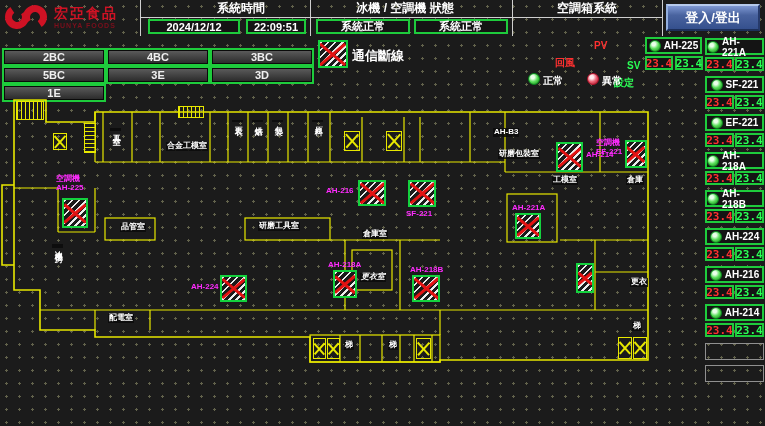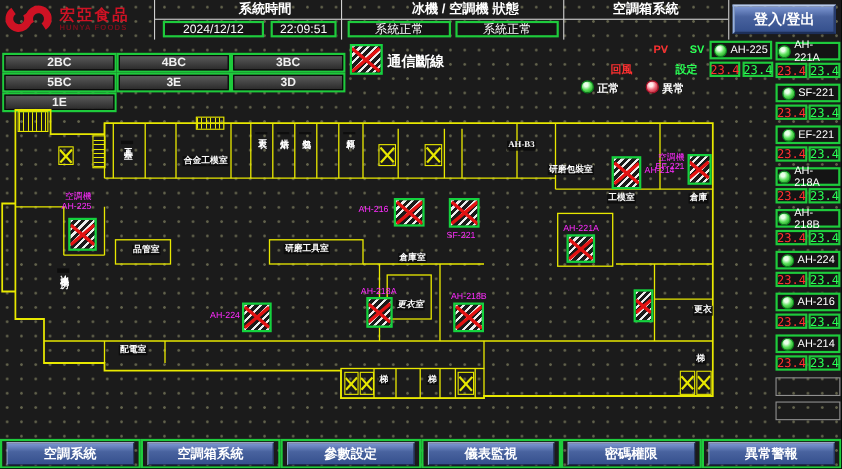--- a/index.html
+++ b/index.html
@@ -10,21 +10,21 @@
     background-size:13px 13px;
     font-family:"Liberation Sans","DejaVu Sans",sans-serif;color:#fff;
   }
   .abs{position:absolute;}
   .vline{position:absolute;top:0;width:1px;height:36px;background:#cfcfcf;}
   .hline{position:absolute;height:1px;background:#cfcfcf;}
   
   .hdr-label{position:absolute;top:1px;height:15px;font-size:12px;font-weight:bold;color:#fff;
     display:flex;align-items:center;justify-content:center;}
   .gbox{position:absolute;border:2px solid #1ecb3c;background:#141414;
-    display:flex;align-items:center;justify-content:center;font-size:11px;font-weight:normal;color:#fff;box-sizing:border-box;}
+    display:flex;align-items:center;justify-content:center;font-size:11px;font-weight:bold;color:#fff;box-sizing:border-box;}
   .blue-btn{position:absolute;box-sizing:border-box;color:#fff;font-weight:bold;font-size:13px;
     background:linear-gradient(#7d97d2 0%,#49639f 40%,#35508d 100%);
     border-top:2px solid #b5c9ec;border-left:2px solid #93aede;border-right:2px solid #263a6b;border-bottom:2px solid #1d2f59;
     display:flex;align-items:center;justify-content:center;cursor:pointer;}
   .logo-wrap{position:absolute;left:4px;top:2px;display:flex;align-items:center;gap:4px;}
   .logo-text1{color:#cf1224;font-size:14px;font-weight:bold;letter-spacing:2px;line-height:1;}
   .logo-text2{color:#7c0f1c;font-size:7px;font-weight:bold;letter-spacing:1px;line-height:1;margin-top:2px;}
   
   .floors{position:absolute;left:2px;top:48px;display:grid;grid-template-columns:repeat(3,104px);grid-template-rows:repeat(3,18px);}
   .fcell{border:2px solid #1ecb3c;box-sizing:border-box;}
@@ -40,34 +40,34 @@
   .unit:after{transform:rotate(-40deg);}
   
   .xbox{position:absolute;box-sizing:border-box;border:1.5px solid #e8e800;overflow:hidden;}
   .xbox:before,.xbox:after{content:"";position:absolute;left:-16%;top:calc(50% - 0.75px);width:132%;height:1.5px;background:#e8e800;}
   .xbox:before{transform:rotate(48deg);}
   .xbox:after{transform:rotate(-48deg);}
   .stair{position:absolute;box-sizing:border-box;border:1px solid #e8e800;}
   .stair.sv{background:repeating-linear-gradient(90deg,#e8e800 0 1px,transparent 1px 4px);}
   .stair.sh{background:repeating-linear-gradient(0deg,#e8e800 0 1px,transparent 1px 4px);}
   
-  .equip-label{position:absolute;color:#ff2bff;font-size:8px;font-weight:normal;line-height:1.15;text-align:right;white-space:nowrap;}
+  .equip-label{position:absolute;color:#ff2bff;font-size:8px;font-weight:bold;line-height:1.15;text-align:left;white-space:nowrap;}
   .room-label{position:absolute;color:#fff;font-size:8px;font-weight:bold;line-height:1.1;background:rgba(10,10,10,.85);padding:0 1px;white-space:nowrap;}
   .room-label.vert{writing-mode:vertical-rl;letter-spacing:1px;}
   
   .lamp{display:inline-block;width:10px;height:10px;border-radius:50%;border:1px solid #0a8a1e;flex:none;}
   .lamp.green{background:radial-gradient(circle at 38% 32%,#eaffea 0 18%,#5ce05c 50%,#178a17 95%);}
   .lamp.red{background:radial-gradient(circle at 38% 32%,#ffecec 0 18%,#ee6678 50%,#a61022 95%);border-color:#b2122a;}
   .dev-name{gap:3px;font-size:10px;}
   .val{font-size:11px;font-family:"DejaVu Sans Mono",monospace;}
   .val.red{color:#ff3030;}
   .val.grn{color:#2aff55;}
   .tinylbl{position:absolute;font-size:10px;font-weight:bold;white-space:nowrap;}
   .tinylbl.red{color:#ff3030;}
-  .tinylbl.grn{color:#2aff55;}
+  .tinylbl.grn{color:#2aff55;margin-top:20px;}
   .tinylbl.wht{color:#fff;}
   .empty-slot{position:absolute;border:1px solid #909090;box-sizing:border-box;}
   
   .bottom{position:absolute;left:0;top:399px;width:765px;height:27px;display:flex;}
   .bcell{flex:1;border:2px solid #1ecb3c;box-sizing:border-box;padding:1px 4px;}
   .bbtn{width:100%;height:100%;box-sizing:border-box;color:#fff;font-weight:bold;font-size:12px;
     background:linear-gradient(#7d97d2 0%,#49639f 40%,#35508d 100%);
     border-top:1px solid #b5c9ec;border-left:1px solid #93aede;border-right:1px solid #263a6b;border-bottom:1px solid #1d2f59;
     display:flex;align-items:center;justify-content:center;cursor:pointer;}
 </style>
@@ -90,21 +90,21 @@
   <div class="vline" style="left:140px"></div>
   <div class="vline" style="left:310px"></div>
   <div class="vline" style="left:512px"></div>
   <div class="vline" style="left:662px"></div>
   <div class="hline" style="left:140px;top:17px;width:522px"></div>
 
   <div class="hdr-label" style="left:156px;width:170px">系統時間</div>
   <div class="gbox" style="left:148px;top:19px;width:92px;height:15px">2024/12/12</div>
   <div class="gbox" style="left:246px;top:19px;width:60px;height:15px">22:09:51</div>
 
-  <div class="hdr-label" style="left:322px;width:202px">冰機 / 空調機 狀態</div>
+  <div class="hdr-label" style="left:304px;width:202px">冰機 / 空調機 狀態</div>
   <div class="gbox" style="left:316px;top:19px;width:94px;height:15px">系統正常</div>
   <div class="gbox" style="left:414px;top:19px;width:94px;height:15px">系統正常</div>
 
   <div class="hdr-label" style="left:512px;width:150px">空調箱系統</div>
 
   <button class="blue-btn" style="left:666px;top:4px;width:94px;height:27px">登入/登出</button>
 
   <div class="floors">
     <div class="fcell">
         <button class="fbtn">2BC</button>
@@ -275,55 +275,35 @@
       <div class="room-label vert" style="position: absolute; left: 232px; top: 28px;">更衣</div>
       <div class="room-label vert" style="position: absolute; left: 252px; top: 28px;">烘焙</div>
       <div class="room-label vert" style="position: absolute; left: 272px; top: 28px;">包裝</div>
       <div class="room-label vert" style="position: absolute; left: 312px; top: 28px;">原料</div>
       <div class="room-label" style="position: absolute; left: 120px; top: 131px;">品管室</div>
       <div class="room-label" style="position: absolute; left: 258px; top: 130px;">研磨工具室</div>
       <div class="room-label" style="position: absolute; left: 362px; top: 138px;">倉庫室</div>
       <div class="room-label" style="position: absolute; left: 360px; top: 181px; font-style: italic;">更衣室</div>
       <div class="room-label vert" style="position: absolute; left: 52px; top: 152px;">冰水機房</div>
       <div class="room-label" style="position: absolute; left: 108px; top: 222px;">配電室</div>
-      <div class="room-label" style="position: absolute; left: 461px; top: 36px; font-family: Liberation Serif, serif;">AH-B3</div>
+      <div class="room-label" style="position: absolute; left: 493px; top: 36px;">AH-B3</div>
       <div class="room-label" style="position: absolute; left: 498px; top: 58px;">研磨包裝室</div>
       <div class="room-label" style="position: absolute; left: 552px; top: 84px;">工模室</div>
       <div class="room-label" style="position: absolute; left: 626px; top: 84px;">倉庫</div>
       <div class="room-label" style="position: absolute; left: 344px; top: 249px;">梯</div>
       <div class="room-label" style="position: absolute; left: 388px; top: 249px;">梯</div>
       <div class="room-label" style="position: absolute; left: 630px; top: 186px;">更衣</div>
       <div class="room-label" style="position: absolute; left: 632px; top: 230px;">梯</div>
       <div class="xbox" style="position: absolute; left: 53px; top: 41px; width: 14px; height: 17px;"></div>
       <div class="xbox" style="position: absolute; left: 344px; top: 39px; width: 16px; height: 20px;"></div>
       <div class="xbox" style="position: absolute; left: 386px; top: 39px; width: 16px; height: 20px;"></div>
       <div class="xbox" style="position: absolute; left: 313px; top: 246px; width: 13px; height: 21px;"></div>
       <div class="xbox" style="position: absolute; left: 327px; top: 246px; width: 13px; height: 21px;"></div>
       <div class="xbox" style="position: absolute; left: 416px; top: 246px; width: 15px; height: 21px;"></div>
       <div class="xbox" style="position: absolute; left: 618px; top: 245px; width: 14px; height: 22px;"></div>
       <div class="xbox" style="position: absolute; left: 633px; top: 245px; width: 14px; height: 22px;"></div>
       <div class="stair sv" style="position: absolute; left: 16px; top: 9px; width: 28px; height: 19px;"></div>
       <div class="stair sh" style="position: absolute; left: 84px; top: 31px; width: 12px; height: 30px;"></div>
       <div class="stair sv" style="position: absolute; left: 178px; top: 14px; width: 26px; height: 12px;"></div>
     </div>
 
-  <div class="bottom">
-    <div class="bcell">
-        <button class="bbtn">空調系統</button>
-      </div>
-    <div class="bcell">
-        <button class="bbtn">空調箱系統</button>
-      </div>
-    <div class="bcell">
-        <button class="bbtn">參數設定</button>
-      </div>
-    <div class="bcell">
-        <button class="bbtn">儀表監視</button>
-      </div>
-    <div class="bcell">
-        <button class="bbtn">密碼權限</button>
-      </div>
-    <div class="bcell">
-        <button class="bbtn">異常警報</button>
-      </div>
-  </div>
 
 </div>
 
 </body></html>

